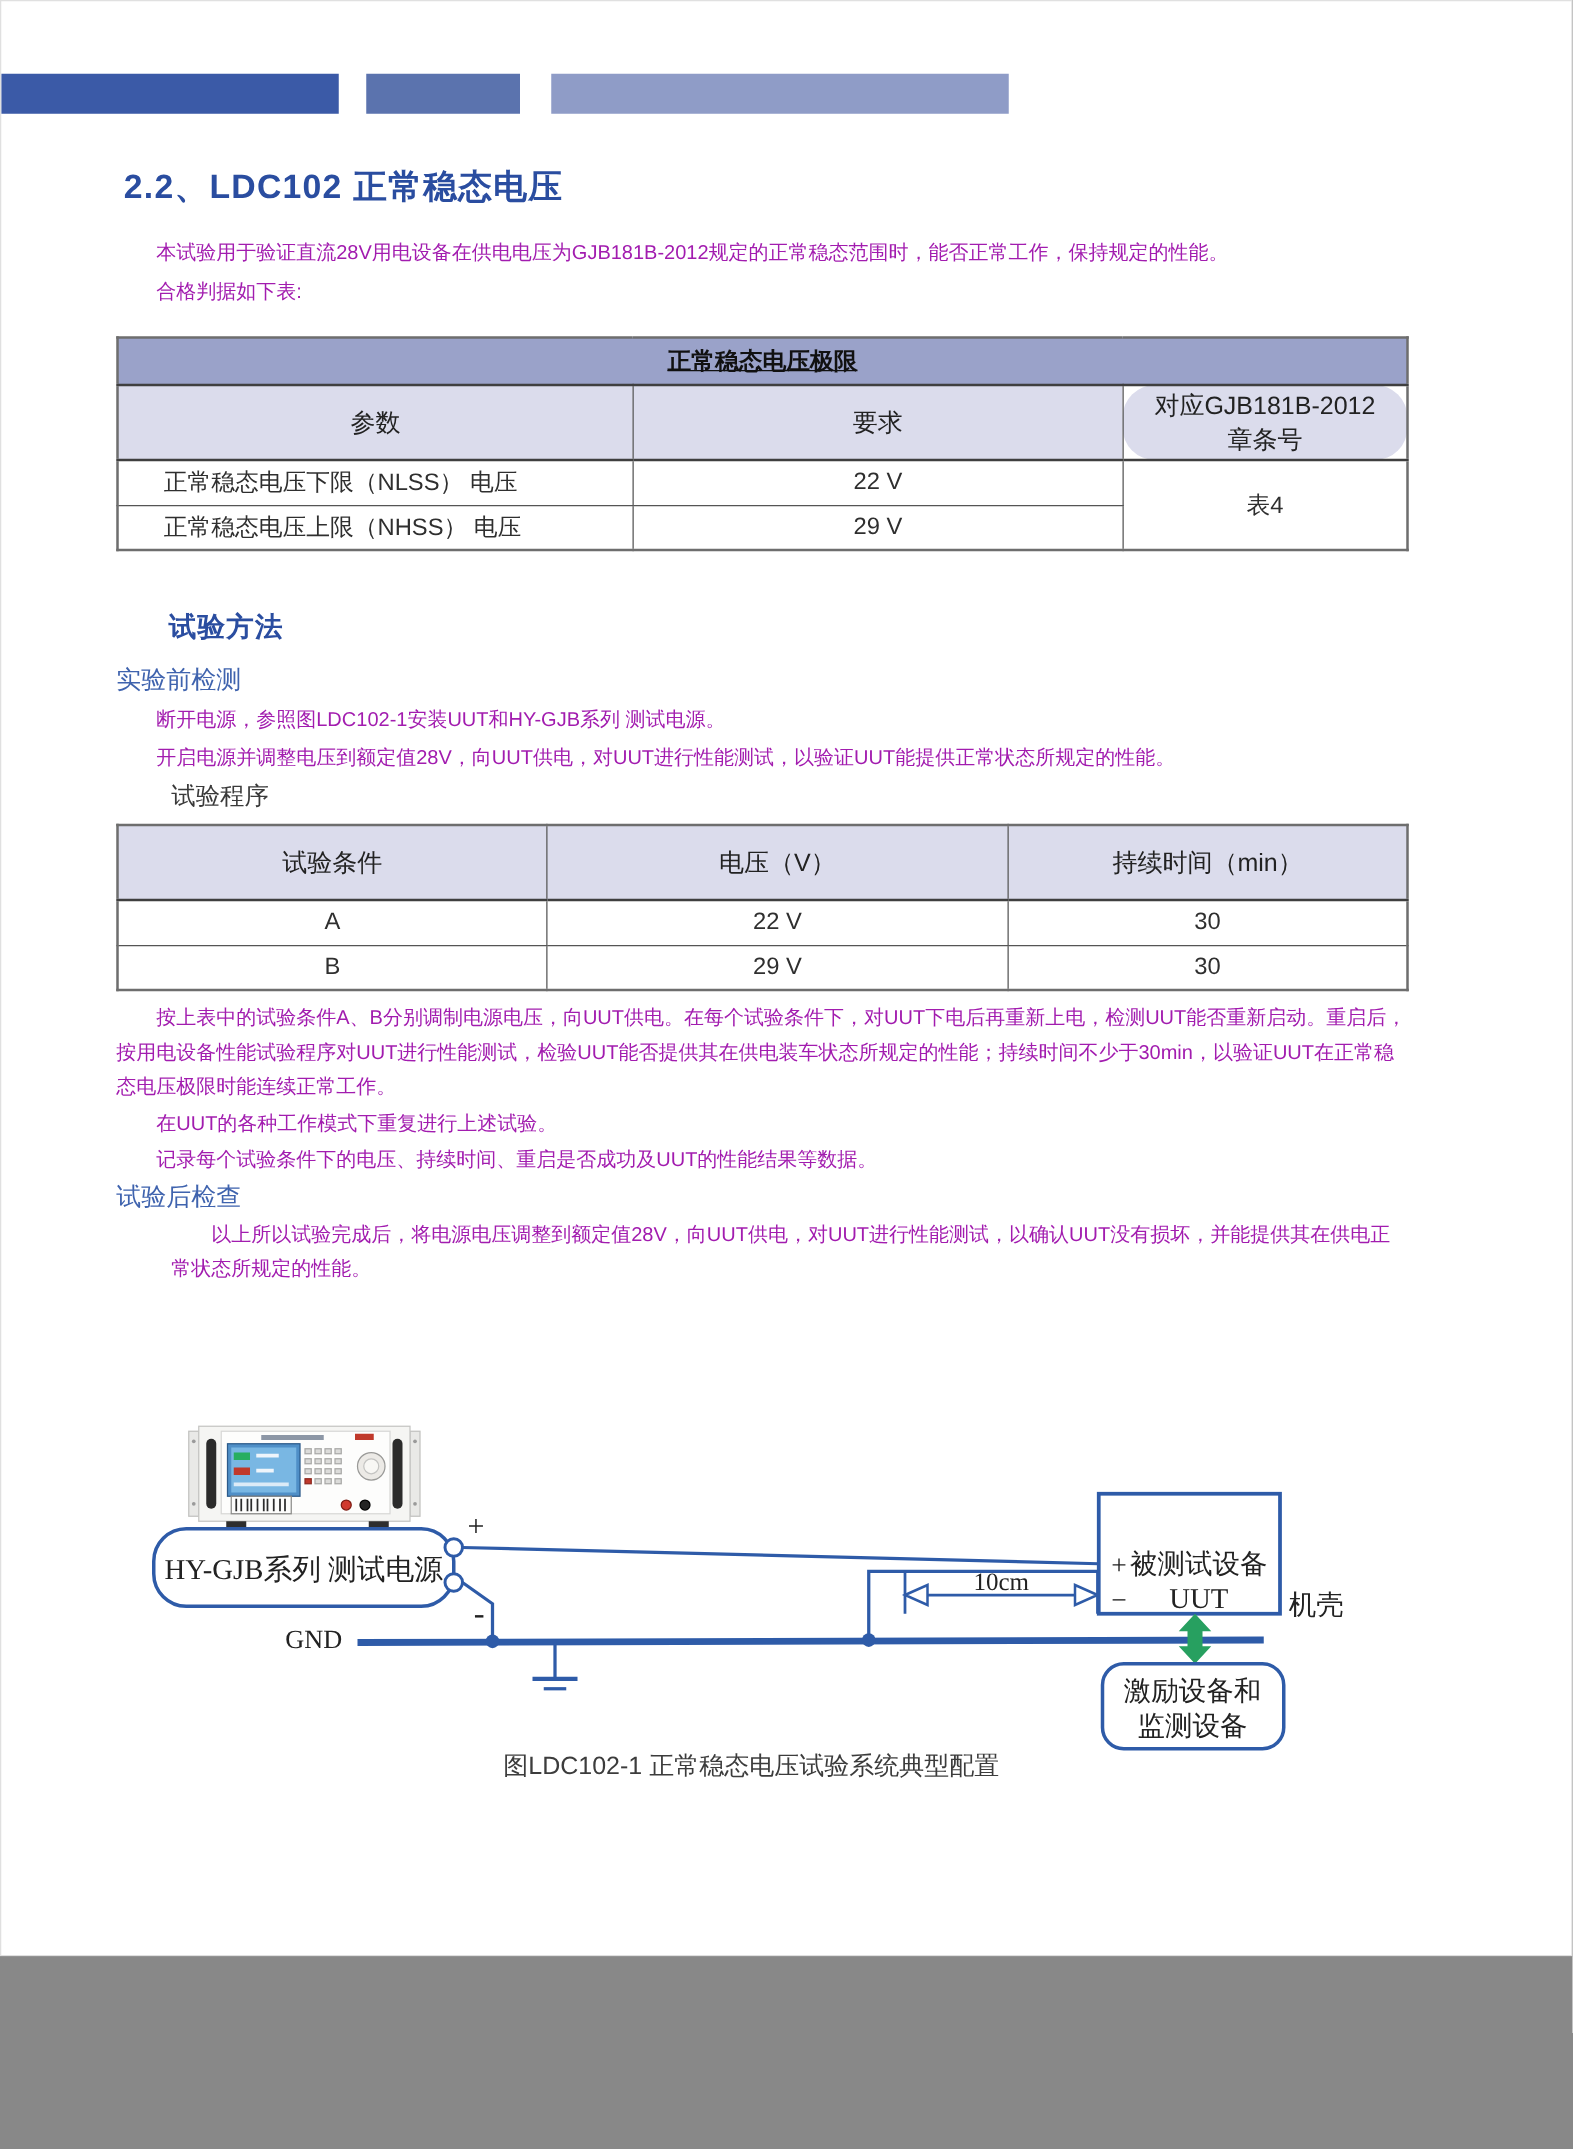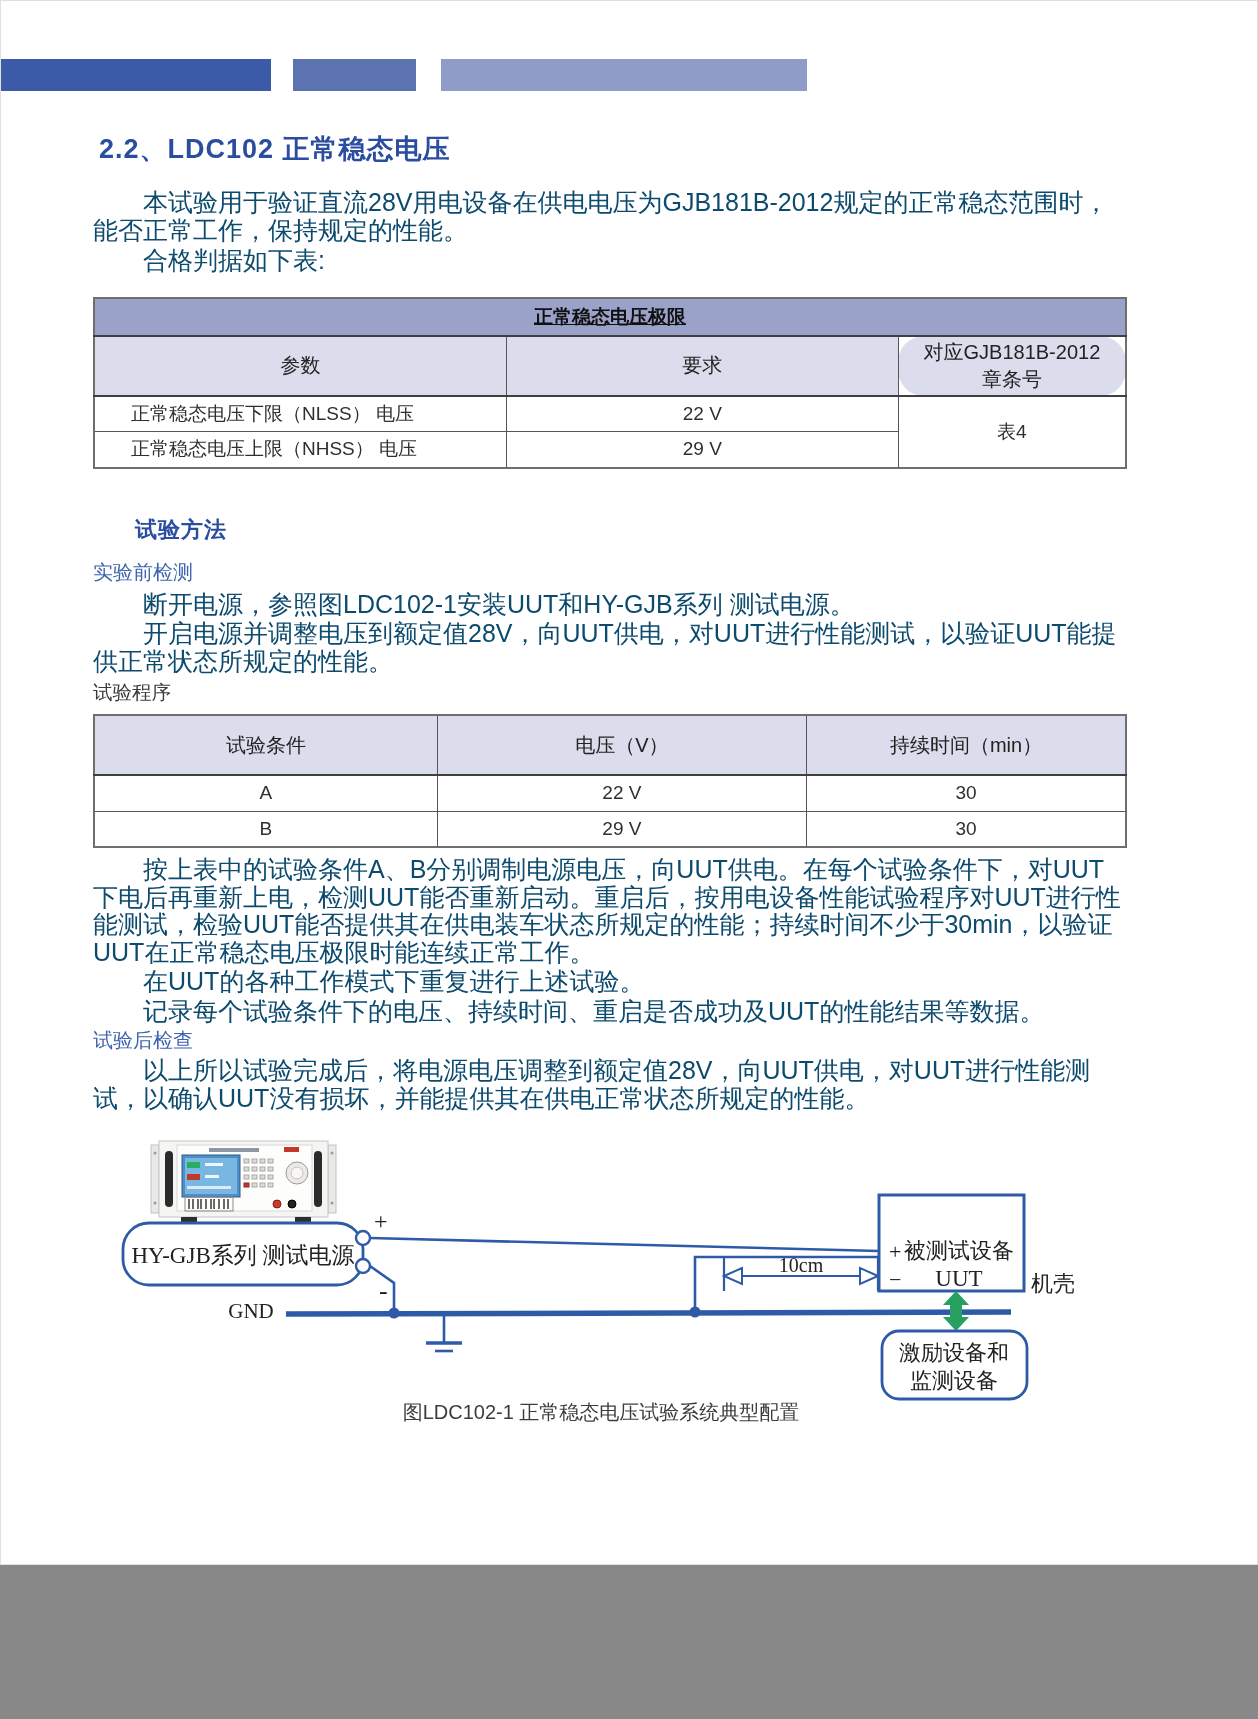--- a/index.html
+++ b/index.html
@@ -22,21 +22,21 @@
   .hbar2 { left: 292px; width: 123px; background: #5b73ae; }
   .hbar3 { left: 440px; width: 366px; background: #8f9cc7; }
 
   
   .content { position: absolute; left: 92px; top: 0; width: 1034px; }
   h1.title {
     margin: 130px 0 0 6px;
     font-size: 27px; font-weight: bold; letter-spacing: 1px;
     color: #2a4da0;
   }
-  p.body { font-size: 25px; line-height: 27.5px; color: #0c4a6e; }
+  p.body { font-size: 16px; line-height: 27.5px; color: #a21caf; }
   .ind { text-indent: 2em; }
   .intro1 { margin-top: 22px; }
   .intro2 { margin-top: 3px; }
 
   
   table.tbl {
     border-collapse: collapse;
     width: 1034px;
     border: 2px solid #6e6e6e;
     font-size: 19px; color: #2f2f2f;
@@ -60,21 +60,21 @@
   .t2 .c1 { width: 344px; } .t2 .c2 { width: 370px; } .t2 .c3 { width: 320px; }
 
   h2.method {
     margin: 46px 0 0 42px;
     font-size: 22px; font-weight: bold; color: #2a4da0; letter-spacing: 1px;
   }
   .blue-label {
     margin-top: 14px;
     font-size: 20px; color: #3f63ae; line-height: 26px;
   }
-  .m6 { margin-top: 6px; } .m2 { margin-top: 2px; } .m4 { margin-top: 4px; } .m8 { margin-top: 8px; }
+  .m6 { margin-top: 6px; } .m2 { margin-top: 2px; } .m4 { margin-top: 4px; margin-left: 44px; } .m8 { margin-top: 8px; }
   .plain-label { font-size: 19.5px; color: #3a3a3a; line-height: 27px; }
 
   
   .diagram-area { position: absolute; left: 80px; top: 1130px; width: 1100px; height: 285px; }
   .fig-caption {
     position: absolute; left: 80px; top: 1398px; width: 1040px;
     text-align: center; font-size: 20px; color: #3c3c3c;
   }
   svg text.ser { font-family: "Liberation Serif", "DejaVu Serif", serif; fill: #222; }
   svg text.cjk { font-family: "Liberation Serif", "DejaVu Serif", serif; fill: #222; }

